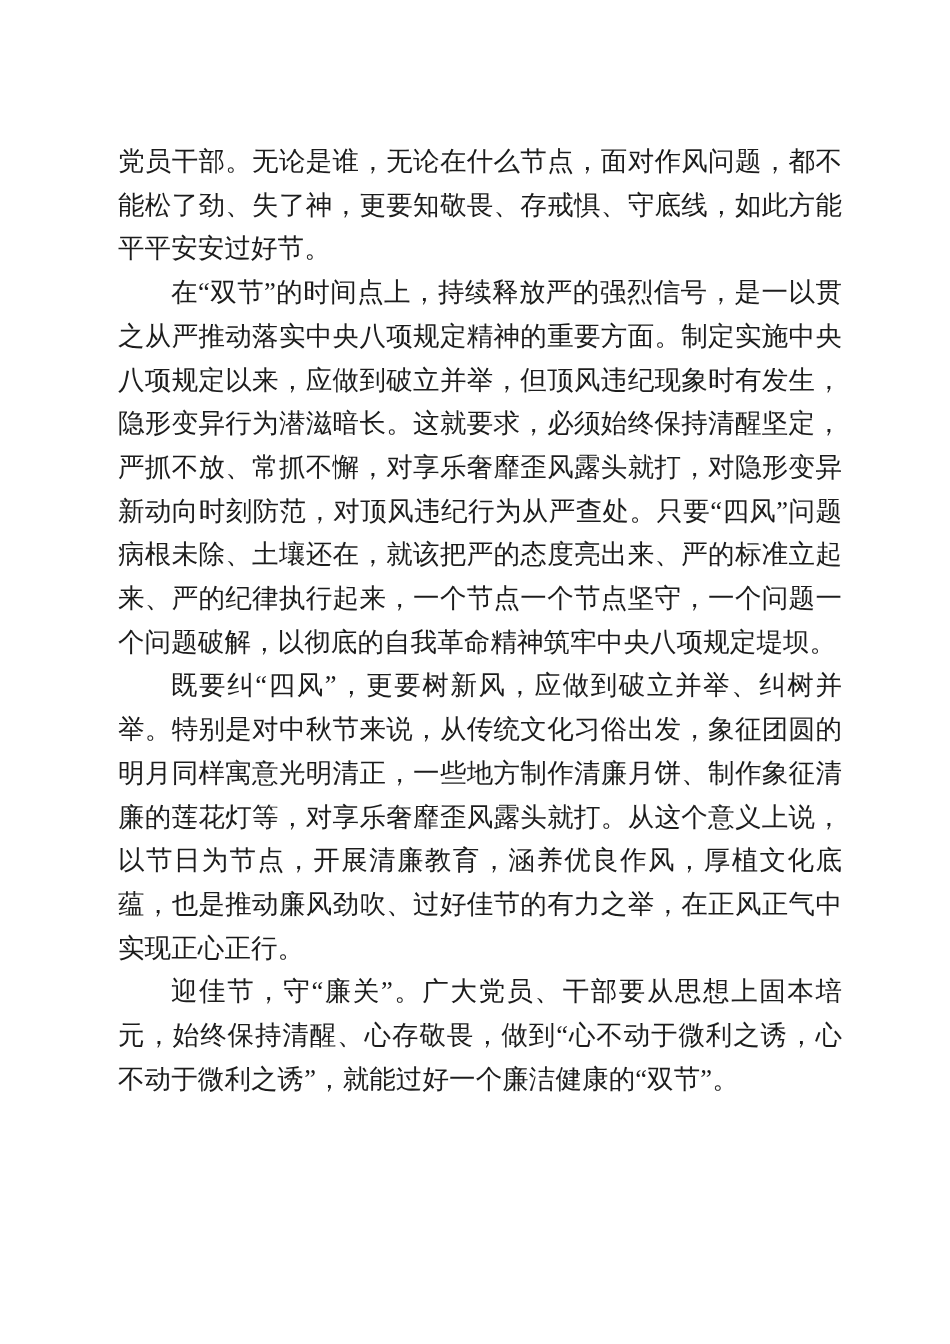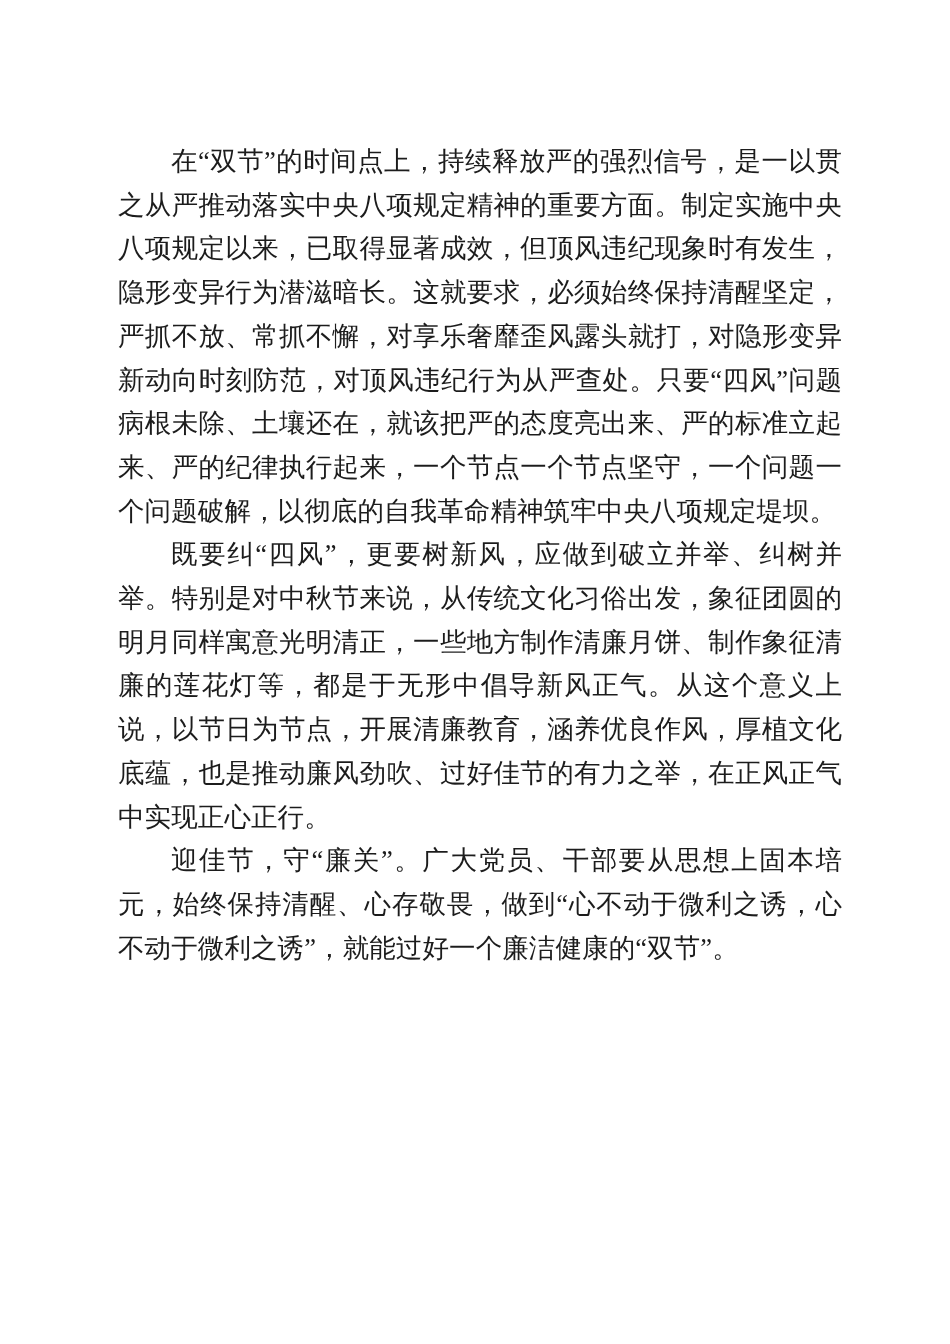--- a/index.html
+++ b/index.html
@@ -39,17 +39,18 @@
 
   .para.indent {
     text-indent: 2em;
   }
 </style>
 </head>
 <body>
 
 <div class="page">
   <div class="text-block">
-    <p class="para indent">在“双节”的时间点上，持续释放严的强烈信号，是一以贯之从严推动落实中央八项规定精神的重要方面。制定实施中央八项规定以来，已取得显著成效，但顶风违纪现象时有发生，隐形变异行为潜滋暗长。这就要求，必须始终保持清醒坚定，严抓不放、常抓不懈，对享乐奢靡歪风露头就打，对隐形变异新动向时刻防范，对顶风违纪行为从严查处。只要“四风”问题病根未除、土壤还在，就该把严的态度亮出来、严的标准立起来、严的纪律执行起来，一个节点一个节点坚守，一个问题一个问题破解，以彻底的自我革命精神筑牢中央八项规定堤坝。</p>
-    <p class="para indent">既要纠“四风”，更要树新风，应做到破立并举、纠树并举。特别是对中秋节来说，从传统文化习俗出发，象征团圆的明月同样寓意光明清正，一些地方制作清廉月饼、制作象征清廉的莲花灯等，都是于无形中倡导新风正气。从这个意义上说，以节日为节点，开展清廉教育，涵养优良作风，厚植文化底蕴，也是推动廉风劲吹、过好佳节的有力之举，在正风正气中实现正心正行。</p>
+    <p class="para">党员干部。无论是谁，无论在什么节点，面对作风问题，都不能松了劲、失了神，更要知敬畏、存戒惧、守底线，如此方能平平安安过好节。</p>
+    <p class="para indent">在“双节”的时间点上，持续释放严的强烈信号，是一以贯之从严推动落实中央八项规定精神的重要方面。制定实施中央八项规定以来，应做到破立并举，但顶风违纪现象时有发生，隐形变异行为潜滋暗长。这就要求，必须始终保持清醒坚定，严抓不放、常抓不懈，对享乐奢靡歪风露头就打，对隐形变异新动向时刻防范，对顶风违纪行为从严查处。只要“四风”问题病根未除、土壤还在，就该把严的态度亮出来、严的标准立起来、严的纪律执行起来，一个节点一个节点坚守，一个问题一个问题破解，以彻底的自我革命精神筑牢中央八项规定堤坝。</p>
+    <p class="para indent">既要纠“四风”，更要树新风，应做到破立并举、纠树并举。特别是对中秋节来说，从传统文化习俗出发，象征团圆的明月同样寓意光明清正，一些地方制作清廉月饼、制作象征清廉的莲花灯等，对享乐奢靡歪风露头就打。从这个意义上说，以节日为节点，开展清廉教育，涵养优良作风，厚植文化底蕴，也是推动廉风劲吹、过好佳节的有力之举，在正风正气中实现正心正行。</p>
     <p class="para indent">迎佳节，守“廉关”。广大党员、干部要从思想上固本培元，始终保持清醒、心存敬畏，做到“心不动于微利之诱，心不动于微利之诱”，就能过好一个廉洁健康的“双节”。</p>
   </div>
 </div>
 
 </body></html>

